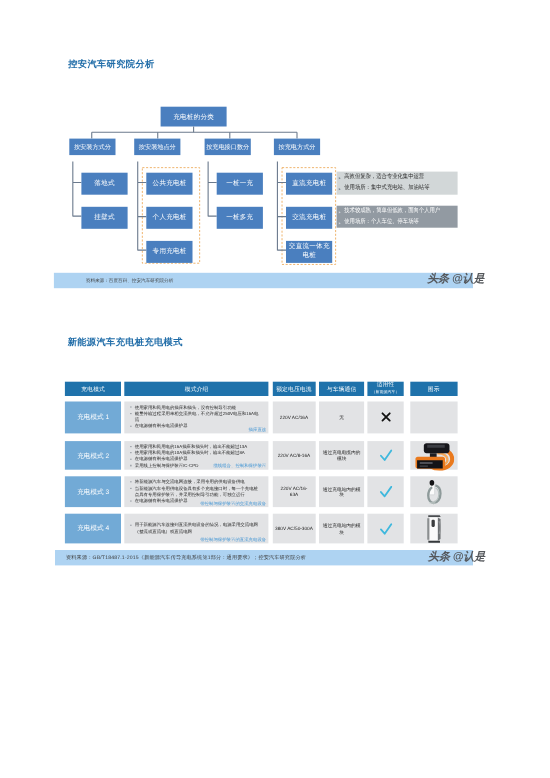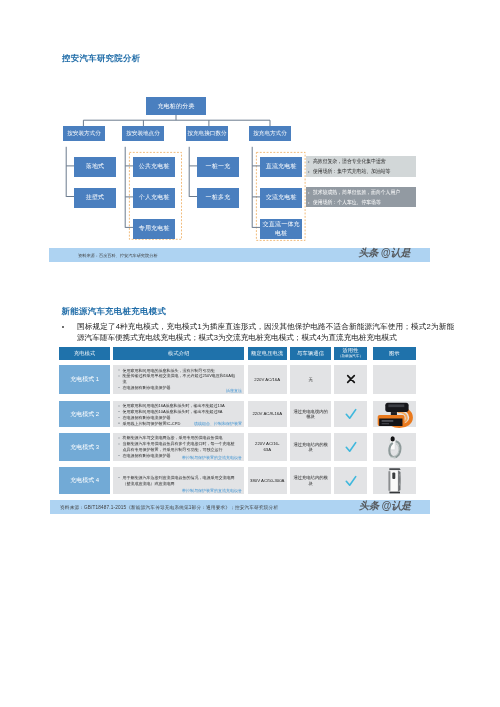--- a/index.html
+++ b/index.html
@@ -80,21 +80,21 @@
   .dlink{position:absolute;right:2.8px;bottom:1.4px;width:62px;height:11px;}
   .lwrap{position:absolute;right:0;bottom:0;transform:scale(0.5);transform-origin:right bottom;width:124px;font-size:8px;color:#3f94d4;text-align:right;line-height:10.4px;}
   
 
   .srcbar{position:absolute;left:49.4px;top:247.8px;width:380.2px;height:14px;background:#aed3f2;}
   .sb2{top:500.2px;left:50.1px;width:379.5px;}
   .srctxt.s2{left:9.5px;}
   .srctxt.s2 .sw{font-size:9.3px;letter-spacing:0.33px;}
   .srctxt{position:absolute;left:28.6px;top:2.1px;display:block;width:700px;transform:scale(0.5);transform-origin:left top;}
   .srctxt .sw{font-size:8.4px;line-height:10px;color:#3d3d3d;white-space:nowrap;display:inline-block;}
-  .wm{position:absolute;left:309px;top:-1.4px;font-size:10px;font-weight:bold;color:#55585c;font-style:italic;white-space:nowrap;letter-spacing:-0.1px;}
+  .wm{position:absolute;left:339px;top:-1.4px;font-size:10px;font-weight:bold;color:#55585c;font-style:italic;white-space:nowrap;letter-spacing:-0.1px;}
 </style>
 </head>
 <body>
 
 <div class="page">
 
   <div class="slide" id="slide1">
     <div class="s-title">控安汽车研究院分析</div>
 
     <div class="chart">
@@ -163,24 +163,20 @@
     </div>
 
     <div class="srcbar">
       <span class="srctxt"><span class="sw">资料来源：百度百科、控安汽车研究院分析</span></span>
       <span class="wm">头条 @认是</span>
     </div>
   </div>
 
   <div class="slide" id="slide2">
     <div class="s-title t2">新能源汽车充电桩充电模式</div>
-    <div class="s-bullet b2t">
-      <span class="dot"></span>
-      <span class="btxt">国标规定了4种充电模式，充电模式1为插座直连形式，因没其他保护电路不适合新能源汽车使用；模式2为新能源汽车随车便携式充电线充电模式；模式3为交流充电桩充电模式；模式4为直流充电桩充电模式</span>
-    </div>
 
     <div class="tbl">
       <div class="thead">
         <div class="th c1">充电模式</div>
         <div class="th c2">模式介绍</div>
         <div class="th c3">额定电压电流</div>
         <div class="th c4">与车辆通信</div>
         <div class="th c5">
           <span class="m">适用性</span>
           <span class="sub">（新能源汽车）</span>

